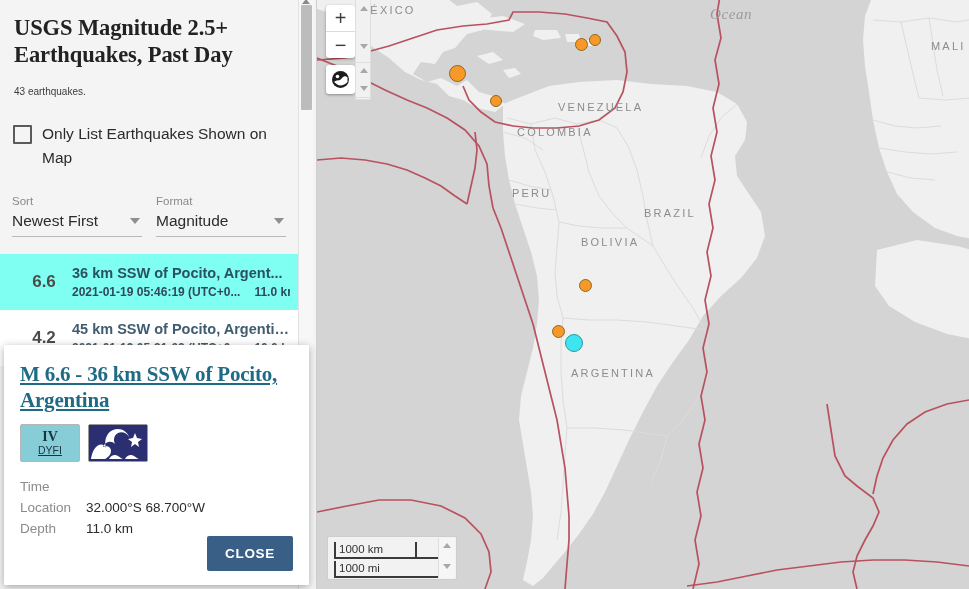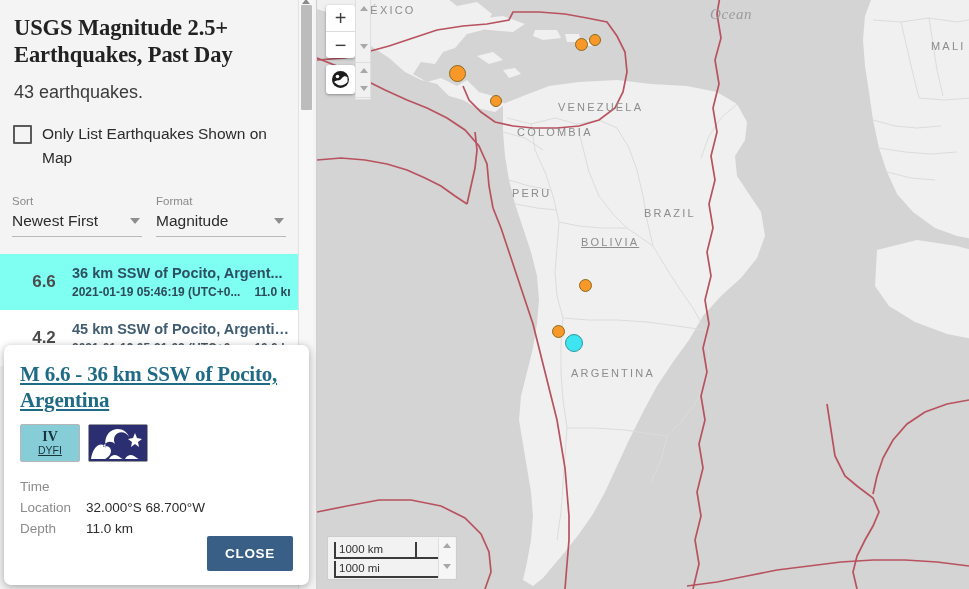--- a/index.html
+++ b/index.html
@@ -41,21 +41,21 @@
   .sb-title {
     font-family: "Liberation Serif", serif;
     font-weight: bold;
     font-size: 22.5px;
     line-height: 27px;
     color: #222222;
     padding: 14px 16px 0 14px;
     letter-spacing: -0.1px;
   }
   .sb-count {
-    font-size: 18px;
+    font-size: 10px;
     color: #3b3b3b;
     padding: 14px 14px 0 14px;
     line-height: 20px;
   }
 
   .sb-checkrow {
     display: flex;
     align-items: flex-start;
     padding: 20px 14px 0 13px;
     gap: 10px;
@@ -315,21 +315,21 @@
     background: #3ee4ef;
     border-color: #2c9aa3;
   }
 
   
   #popup {
     position: absolute;
     left: 4px; top: 345px;
     width: 305px; height: 240px;
     background: #ffffff;
-    border-radius: 7px;
+    border-radius: 1px;
     box-shadow: 0 2px 9px rgba(0,0,0,0.33);
     box-sizing: border-box;
     padding: 16px 16px 0 16px;
     z-index: 50;
   }
   #popup-title {
     font-family: "Liberation Serif", serif;
     font-weight: bold;
     font-size: 21px;
     line-height: 26px;
@@ -512,21 +512,21 @@
         <path d="M 652,566 L 620,562 L 588,560 L 556,560 L 524,562 L 492,566
                  L 460,570 L 430,576 L 400,582 L 370,586"></path>
       </g>
     </svg>
 
     <div id="map-labels">
         <div class="map-label" style="left: 42px; top: 4px;">MÉXICO</div>
         <div class="map-label" style="left: 241px; top: 101px;">VENEZUELA</div>
         <div class="map-label" style="left: 200px; top: 126px;">COLOMBIA</div>
         <div class="map-label" style="left: 195px; top: 187px;">PERU</div>
-        <div class="map-label" style="left: 264px; top: 236px; text-decoration: underline;">BOLIVIA</div>
+        <div class="map-label" style="left: 264px; top: 236px;">BOLIVIA</div>
         <div class="map-label" style="left: 327px; top: 207px;">BRAZIL</div>
         <div class="map-label" style="left: 254px; top: 367px;">ARGENTINA</div>
         <div class="map-label" style="left: 614px; top: 40px;">MALI</div>
         <div class="map-label ocean" style="left: 393px; top: 6px;">Ocean</div>
       </div>
 
     <div id="map-markers">
         <div class="quake-dot" style="left: 131.5px; top: 64.5px; width: 17px; height: 17px;"></div>
         <div class="quake-dot" style="left: 173px; top: 95px; width: 12px; height: 12px;"></div>
         <div class="quake-dot" style="left: 257.5px; top: 37.5px; width: 13px; height: 13px;"></div>

